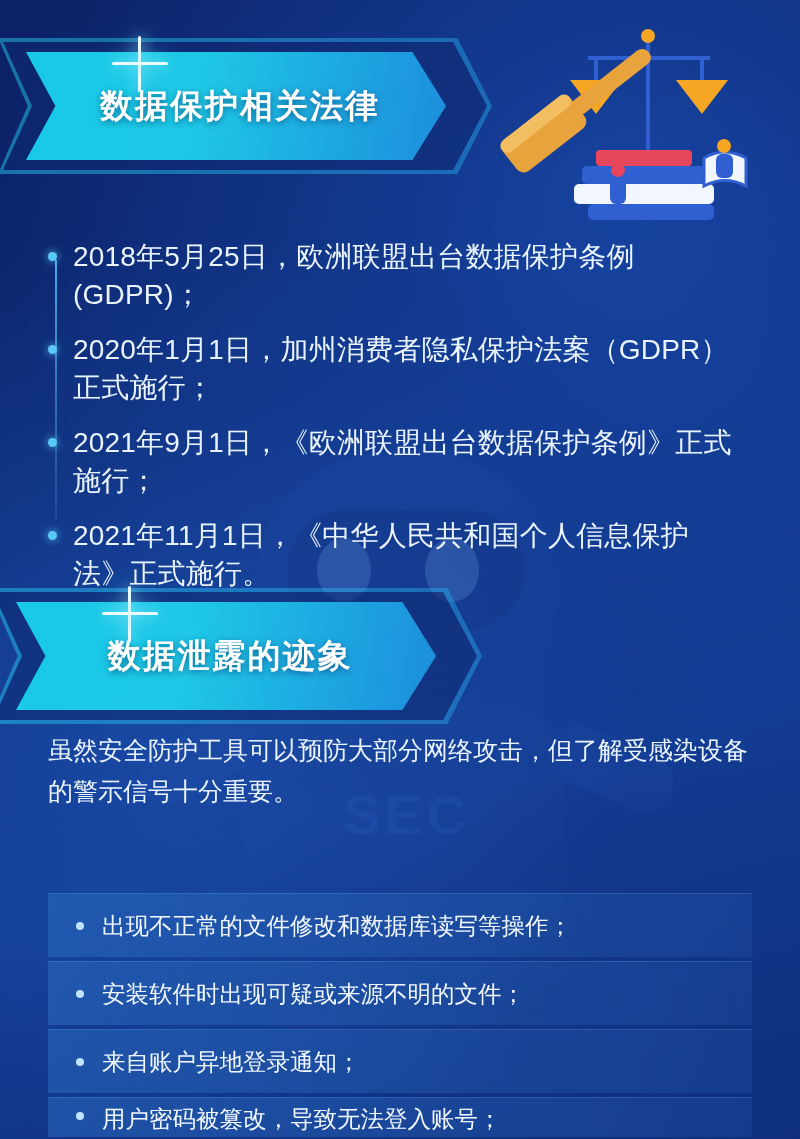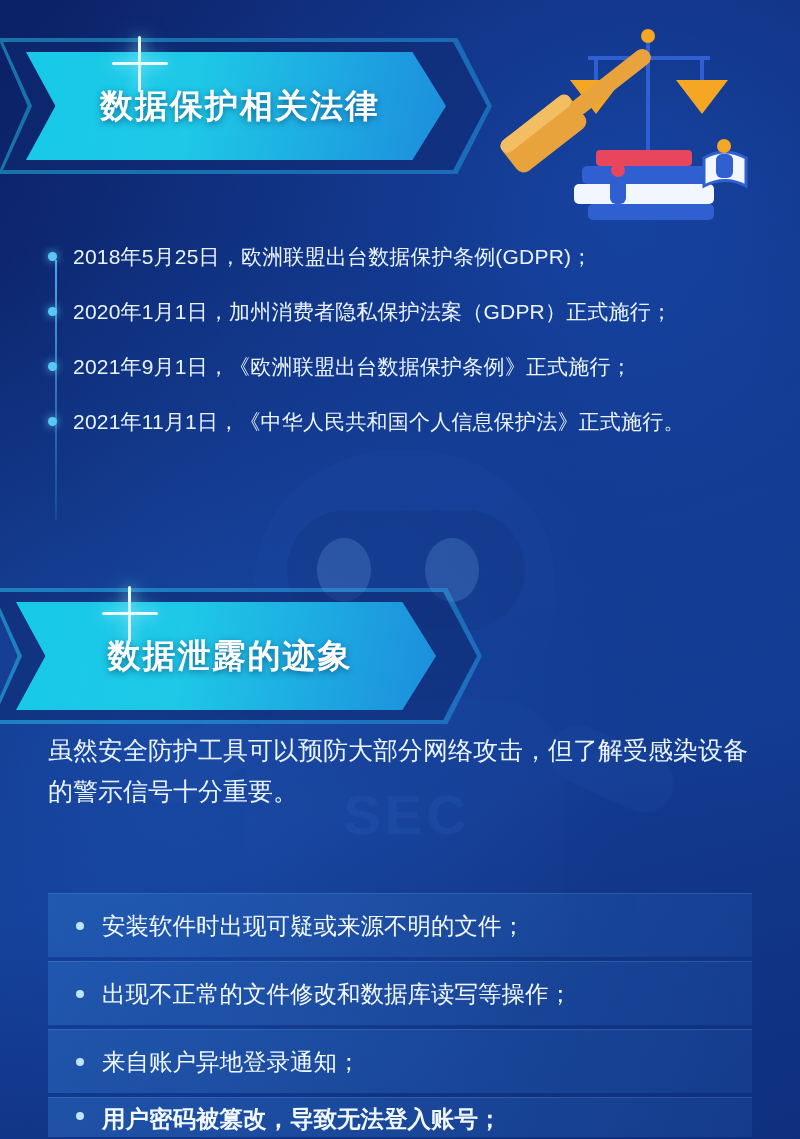--- a/index.html
+++ b/index.html
@@ -214,21 +214,21 @@
     width: 9px;
     height: 9px;
     border-radius: 50%;
     background: #5ac8f5;
     margin-top: 14px;
     margin-right: 16px;
     box-shadow: 0 0 8px rgba(90,200,245,0.9);
   }
   .list1 .txt {
     color: #eaf4ff;
-    font-size: 21px;
+    font-size: 28px;
     line-height: 38px;
     letter-spacing: 0.2px;
     max-width: 672px;
   }
 
   
   .para {
     position: absolute;
     left: 48px;
     top: 730px;
@@ -268,21 +268,21 @@
     font-size: 23.5px;
     line-height: 34px;
     white-space: nowrap;
   }
   .card.last {
     overflow: hidden;
     height: 40px;
     align-items: flex-start;
   }
   .card.last .bullet { margin-top: 14px; }
-  .card.last .ctxt { margin-top: 4px; font-weight: bold; }
+  .card.last .ctxt { margin-top: 4px; }
 </style>
 </head>
 <body>
 
 <div id="page">
 
   <div class="mascot">
     <div class="head"></div>
     <div class="visor"></div>
     <div class="eye l"></div>
@@ -371,25 +371,25 @@
     <div class="plate"></div>
     <div class="label">数据泄露的迹象</div>
     <div class="spark"></div>
   </div>
 
   <div class="para">虽然安全防护工具可以预防大部分网络攻击，但了解受感染设备的警示信号十分重要。</div>
 
   <div class="cards">
     <div class="card">
       <div class="bullet"></div>
-      <div class="ctxt">安装软件时出现可疑或来源不明的文件；</div>
+      <div class="ctxt">出现不正常的文件修改和数据库读写等操作；</div>
     </div>
     <div class="card">
       <div class="bullet"></div>
-      <div class="ctxt">出现不正常的文件修改和数据库读写等操作；</div>
+      <div class="ctxt">安装软件时出现可疑或来源不明的文件；</div>
     </div>
     <div class="card">
       <div class="bullet"></div>
       <div class="ctxt">来自账户异地登录通知；</div>
     </div>
     <div class="card last">
       <div class="bullet"></div>
       <div class="ctxt">用户密码被篡改，导致无法登入账号；</div>
     </div>
   </div>

